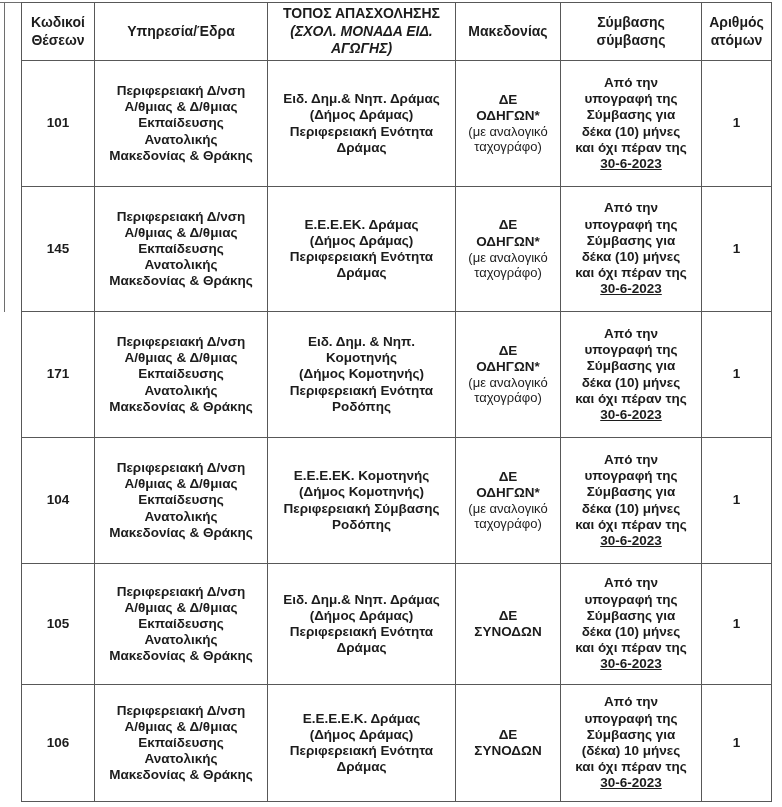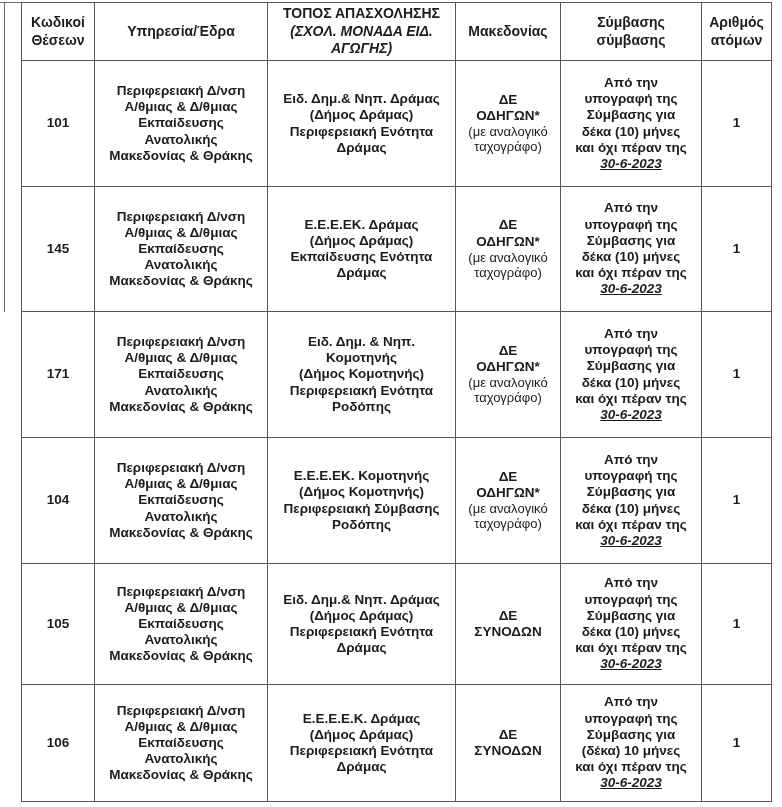--- a/index.html
+++ b/index.html
@@ -42,21 +42,20 @@
     line-height: 1.2;
     white-space: pre-line;
     overflow: hidden;
   }
   .doc th { font-size: 14px; line-height: 1.25; }
   .u { }
   .hdr-sub { display: block; font-style: italic; }
   .date {
     display: block;
     text-decoration: underline;
-    font-style: italic;
   }
   .note {
     display: block;
     font-weight: 400;
     font-size: 13px;
     line-height: 1.15;
     margin-top: 1px;
   }
 </style>
 </head>
@@ -113,21 +112,21 @@
 
       <tr style="height:125px">
         <td>145</td>
         <td>Περιφερειακή Δ/νση
 Α/θμιας &amp; Δ/θμιας
 Εκπαίδευσης
 Ανατολικής
 Μακεδονίας &amp; Θράκης</td>
         <td>Ε.Ε.Ε.ΕΚ. Δράμας
 (Δήμος Δράμας)
-Εκπαίδευσης Ενότητα
+Περιφερειακή Ενότητα
 Δράμας</td>
         <td><span>ΔΕ
 ΟΔΗΓΩΝ*</span><span class="note">(με αναλογικό
 ταχογράφο)</span></td>
         <td><span>Από την
 υπογραφή της
 Σύμβασης  για
 δέκα (10) μήνες
 και όχι πέραν της</span><span class="date">30-6-2023</span></td>
         <td>1</td>

